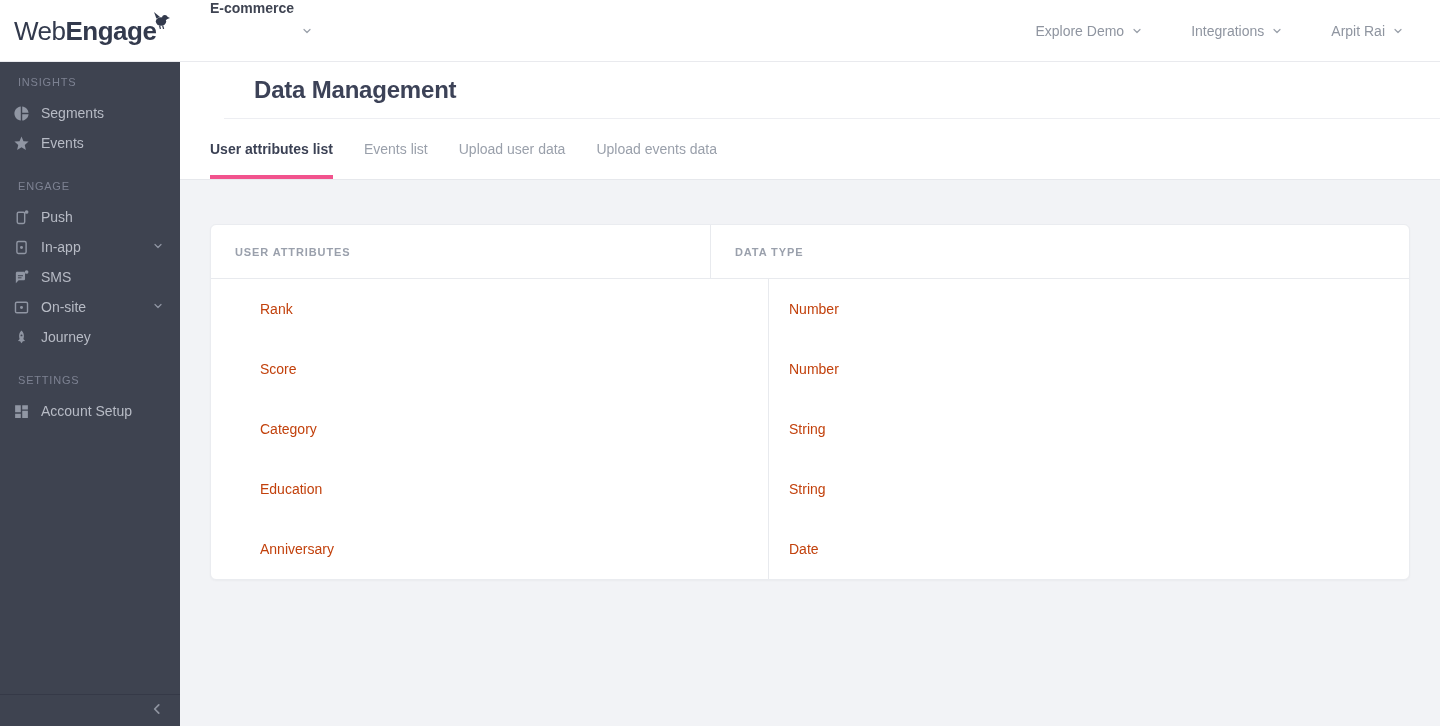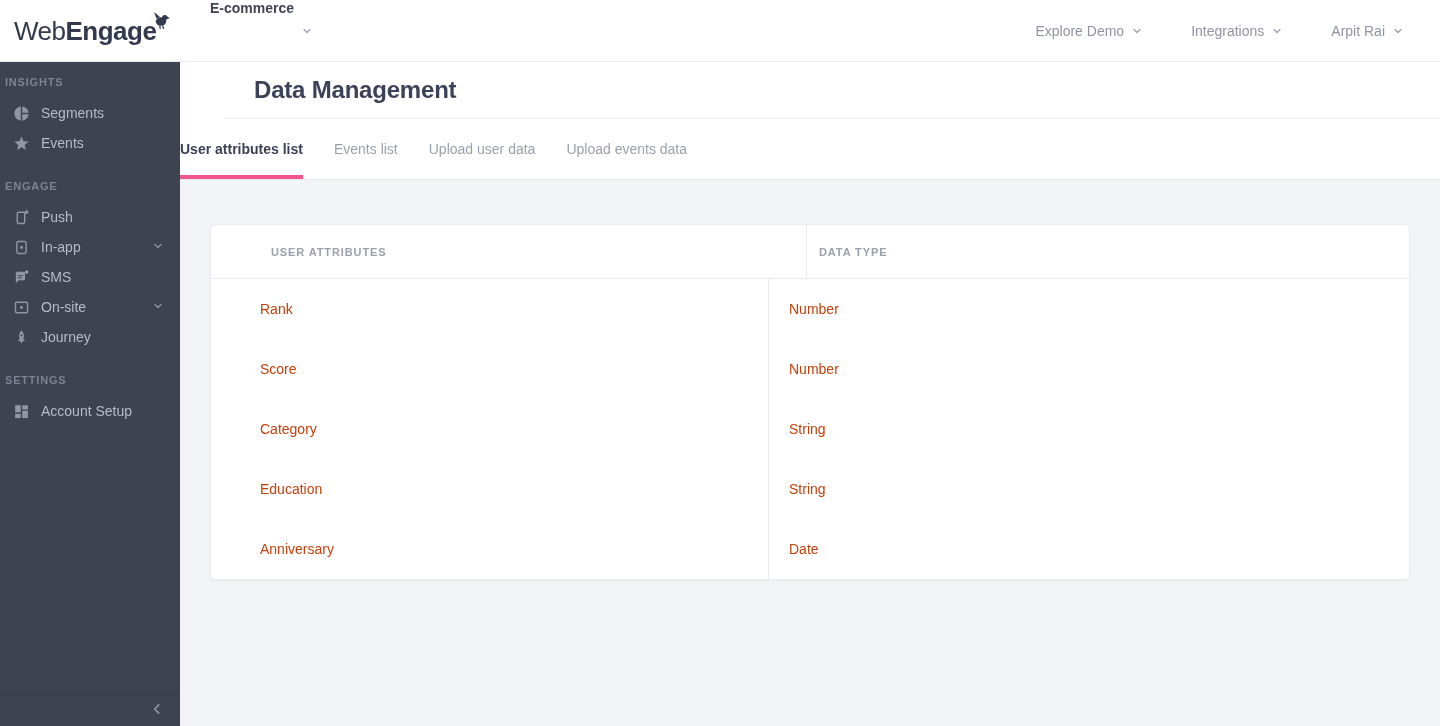--- a/index.html
+++ b/index.html
@@ -43,21 +43,21 @@
   .topnav .nav-item .label{font-size:14px;color:#8f95a0;}
   .chev{display:flex;align-items:center;color:#9aa0aa;}
   
   .sidebar{
     position:absolute;left:0;top:62px;bottom:0;width:180px;
     background:var(--sidebar-bg);z-index:10;
   }
   .section{margin-top:22px;}
   .section:first-child{margin-top:14px;}
   .section-title{
-    padding-left:5px;font-size:11px;font-weight:700;
+    padding-left:18px;font-size:11px;font-weight:400;
     letter-spacing:0.8px;color:var(--sidebar-muted);
     text-transform:uppercase;margin-bottom:10px;
   }
   .sidebar-item{
     height:30px;display:flex;align-items:center;
     padding:0 16px 0 12px;color:var(--sidebar-text);
     font-size:14px;cursor:pointer;
   }
   .sidebar-item .icon{
     width:18px;height:18px;margin-right:11px;flex:none;
@@ -72,40 +72,40 @@
     padding-right:16px;cursor:pointer;color:#8e939f;
   }
   
   .main{position:absolute;left:180px;top:62px;right:0;bottom:0;background:var(--page-bg);}
   .page-header{background:#fff;border-bottom:1px solid #e6e8ec;}
   .title-row{
     height:57px;border-bottom:1px solid #edeef2;
     display:flex;align-items:center;padding-left:30px;margin-left:44px;
   }
   .page-title{margin:0;font-size:24px;font-weight:700;color:#3c4257;letter-spacing:-0.2px;}
-  .tabs{height:60px;display:flex;align-items:stretch;}
+  .tabs{height:60px;display:flex;align-items:stretch;padding-left:30px;}
   .tab{
     margin-right:31px;font-size:14px;color:var(--gray-text);
     display:flex;align-items:center;position:relative;cursor:pointer;
   }
   .tab.active{color:var(--navy);font-weight:700;}
   .tab.active::after{
     content:"";position:absolute;left:0;right:0;bottom:0;height:4px;
     background:var(--pink);
   }
   .content{padding:44px 30px 0 30px;}
   .card{
     background:#fff;border:1px solid #eaecf0;border-radius:6px;
     overflow:hidden;box-shadow:0 1px 2px rgba(40,45,60,0.04);
   }
   .thead{display:flex;height:54px;border-bottom:1px solid var(--border);}
   .th{
-    display:flex;align-items:center;padding-left:12px;
+    display:flex;align-items:center;padding-left:24px;
     font-size:11px;font-weight:700;letter-spacing:0.9px;
-    color:#9aa0ac;text-transform:uppercase;margin-left:48px;
+    color:#9aa0ac;text-transform:uppercase;
   }
   .trow{display:flex;height:60px;}
   .td{display:flex;align-items:center;padding-left:20px;font-size:14px;color:#c2410c;margin-left:29px;}
   .col-a{width:499px;flex:none;}
   .col-b{flex:1;border-left:1px solid var(--border);}
 </style>
 </head>
 <body>
 
 <header class="topbar">

